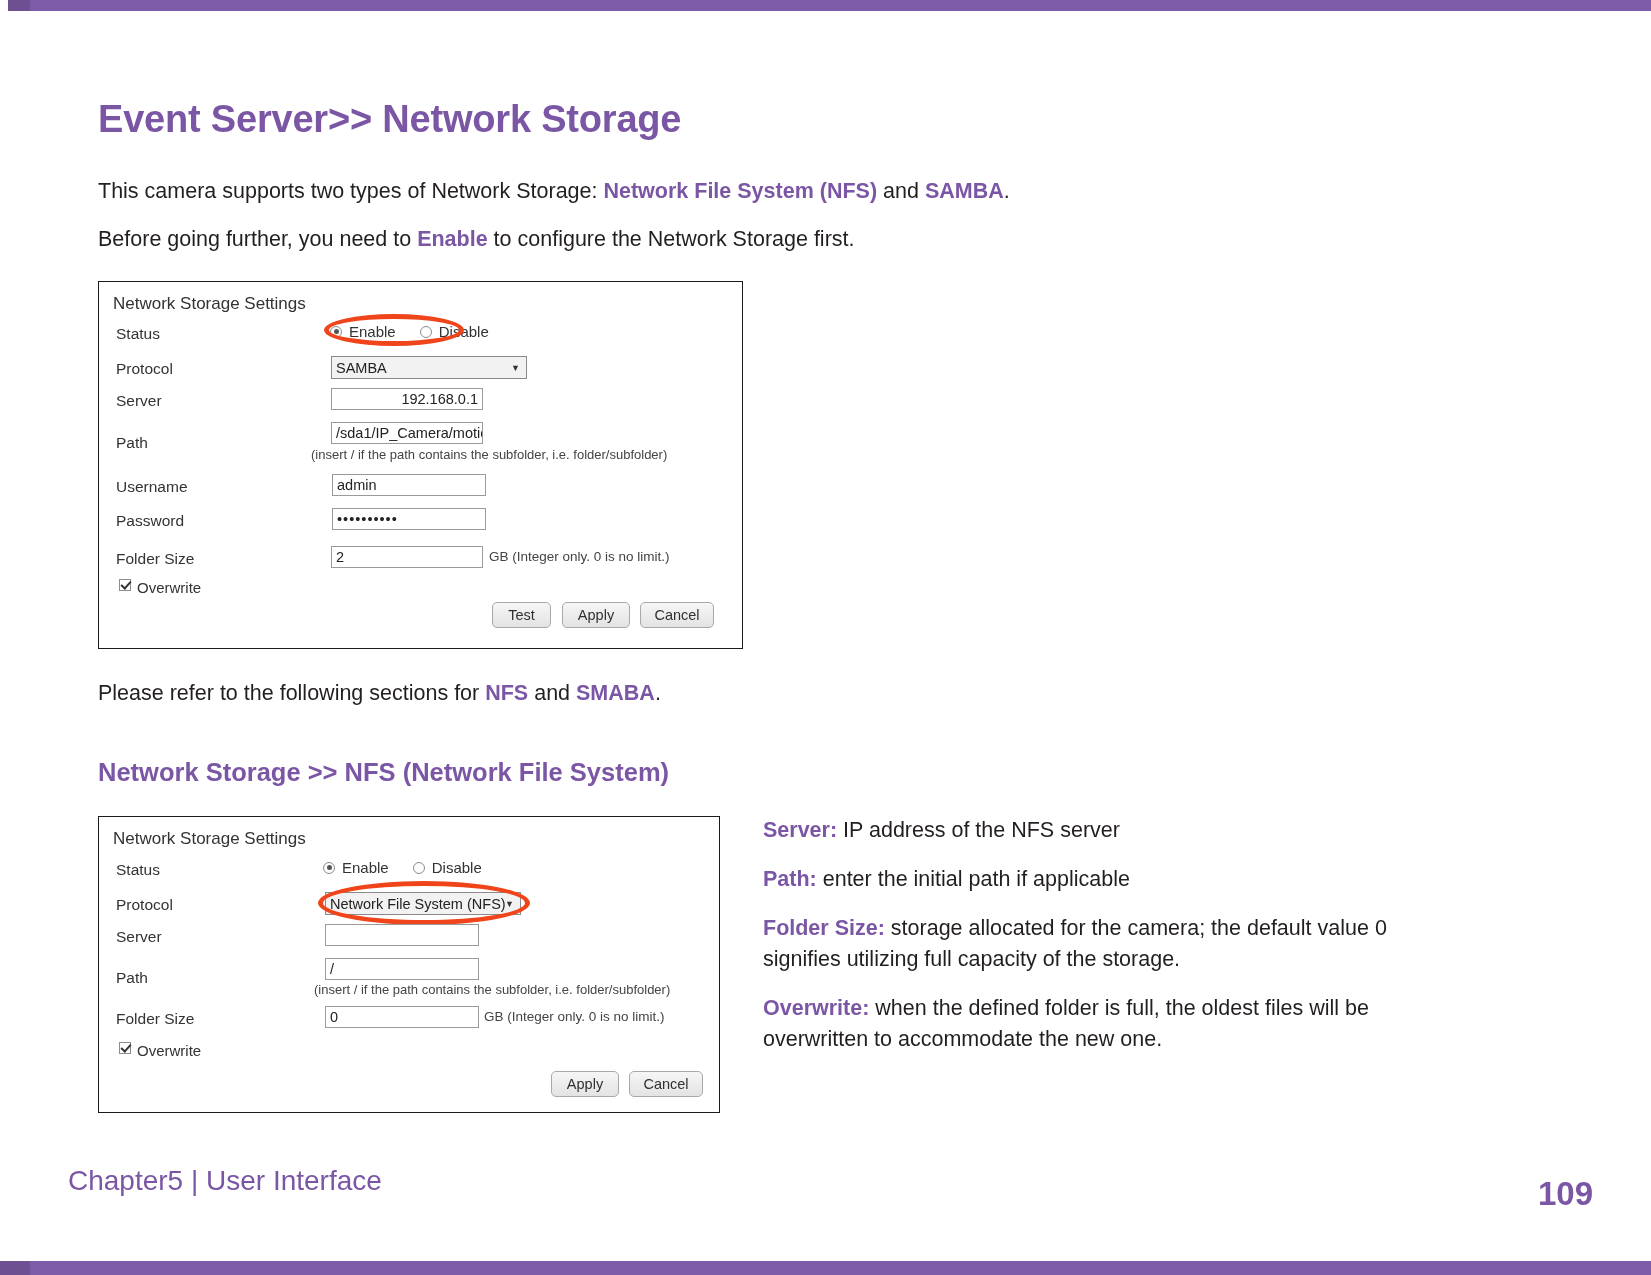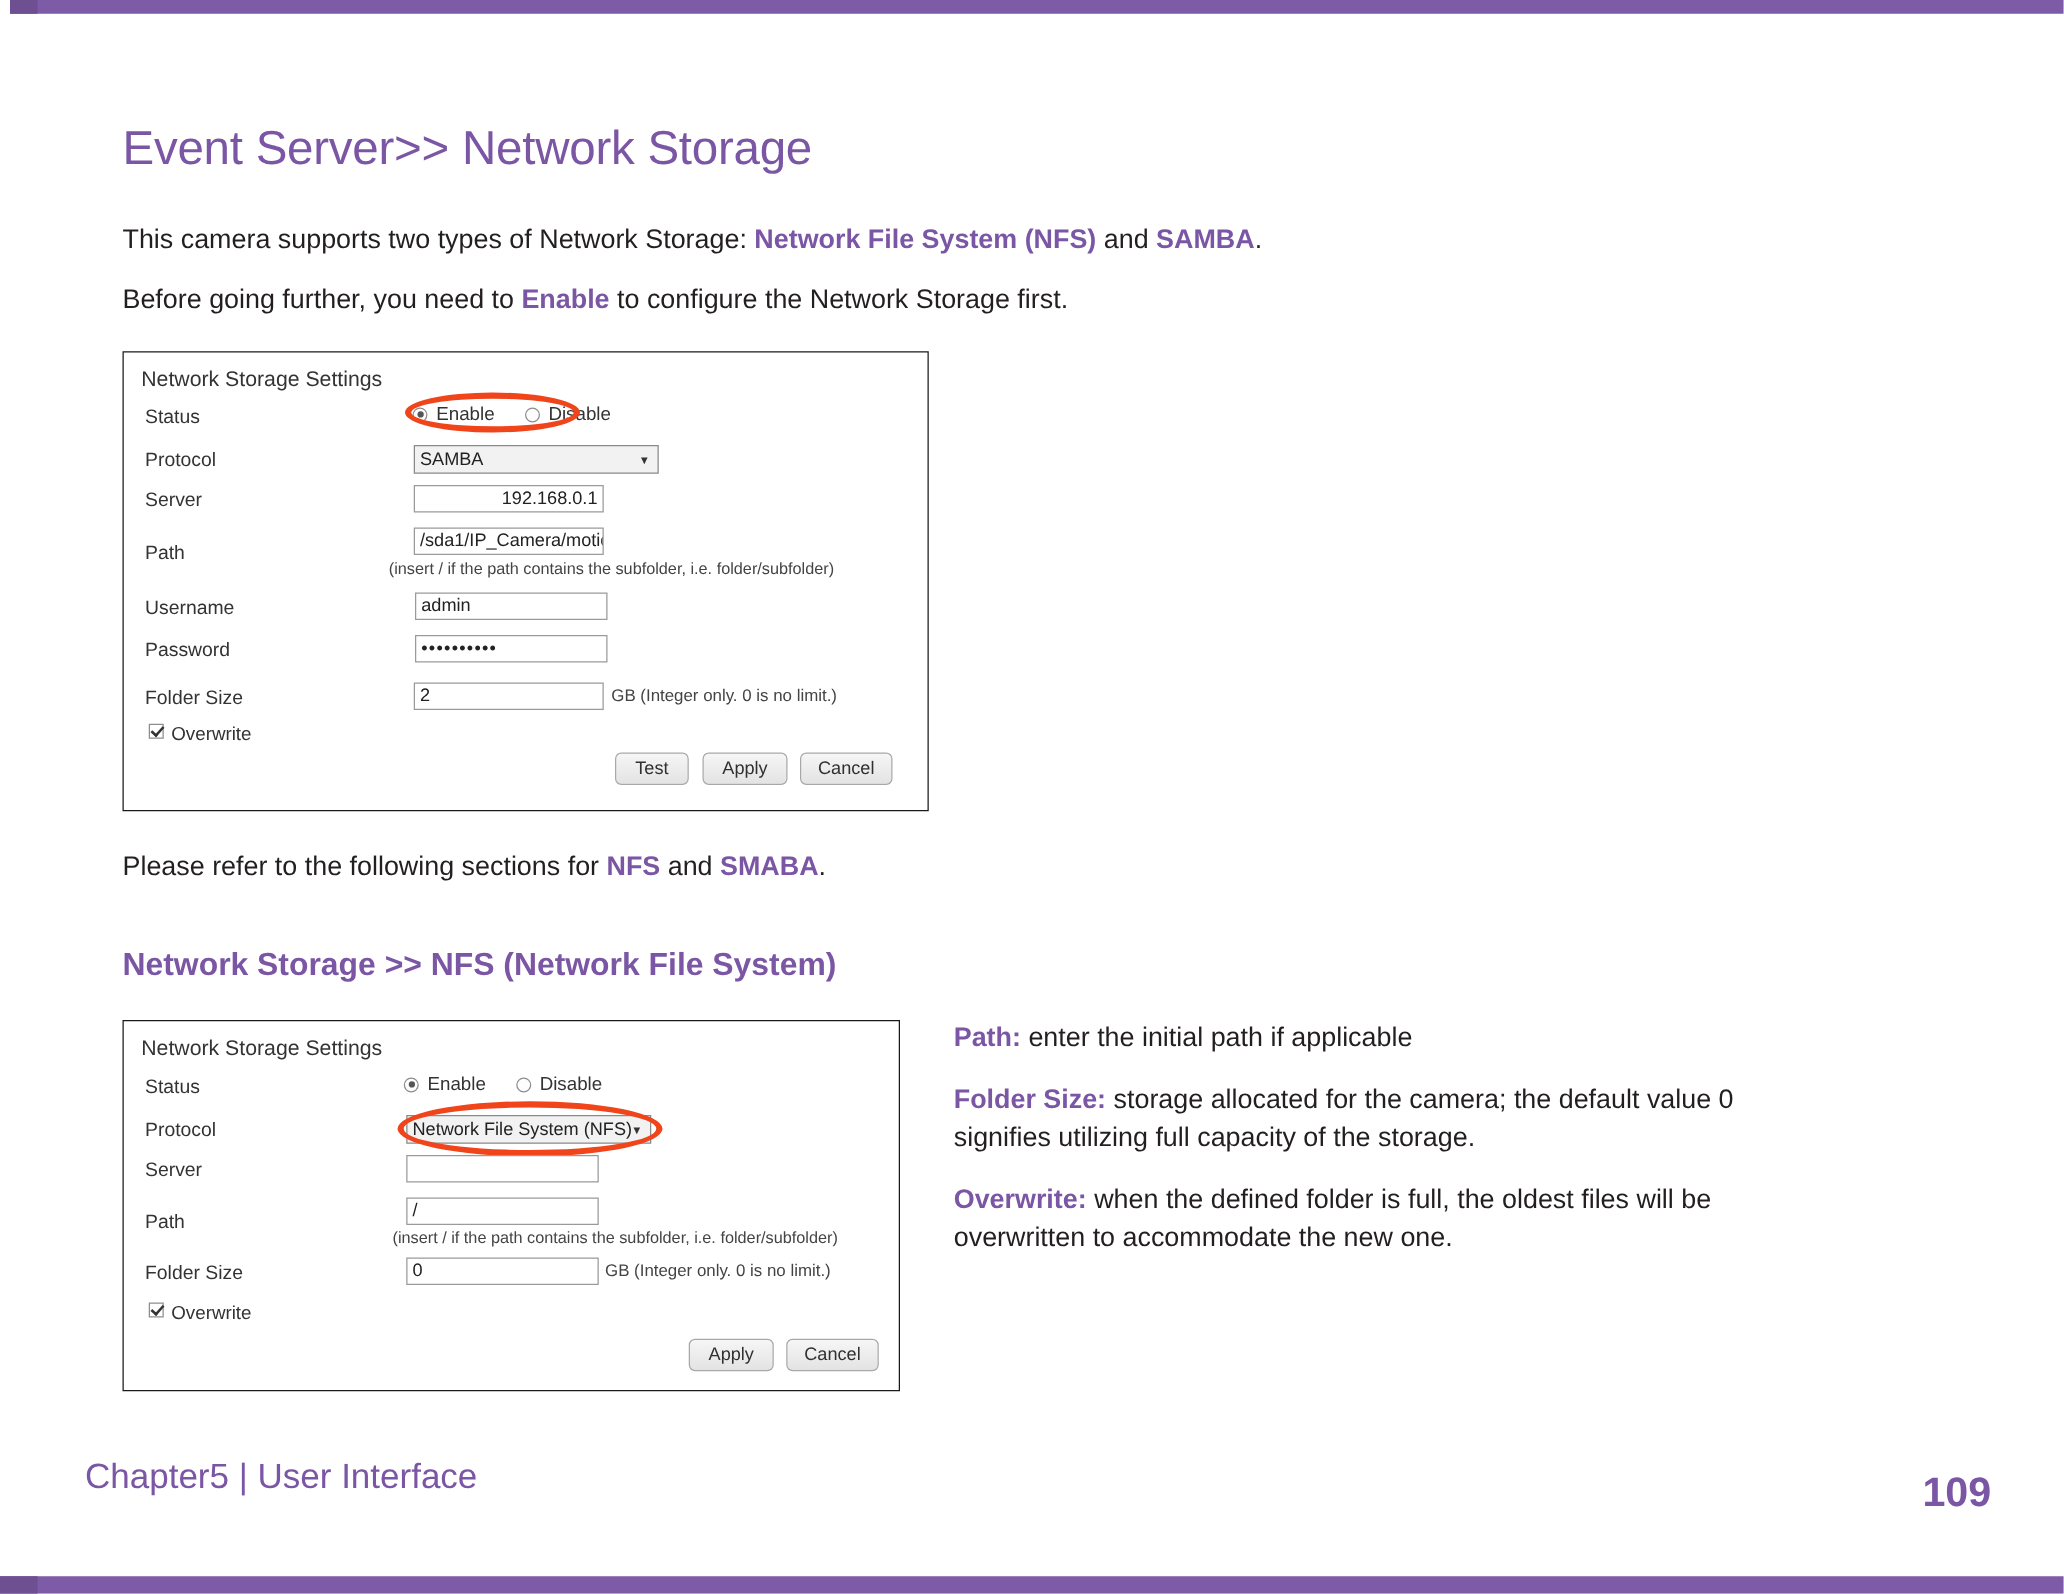--- a/index.html
+++ b/index.html
@@ -49,21 +49,21 @@
     width: 8px; height: 1275px;
     background: #ffffff;
   }
 
   
   .page-title {
     position: absolute;
     left: 98px;
     top: 98px;
     font-size: 38px;
-    font-weight: normal;
+    font-weight: bold;
     color: #7b56a5;
     letter-spacing: -0.2px;
     white-space: nowrap;
   }
   .para {
     position: absolute;
     font-size: 21.5px;
     color: #231f20;
     line-height: 30px;
     white-space: nowrap;
@@ -377,19 +377,20 @@
   <div class="chk-row" style="left:20px; top:225px;">
     <span class="chk on"></span>
     <span>Overwrite</span>
   </div>
 
   <div class="btn" style="left:452px; top:254px; width:68px;">Apply</div>
   <div class="btn" style="left:530px; top:254px; width:74px;">Cancel</div>
 </div>
 
 <div class="desc-col">
+  <p><span class="accent">Server:</span><span> IP address of the NFS server</span></p>
   <p><span class="accent">Path:</span><span> enter the initial path if applicable</span></p>
   <p><span class="accent">Folder Size:</span><span> storage allocated for the camera; the default value 0 signifies utilizing full capacity of the storage.</span></p>
   <p><span class="accent">Overwrite:</span><span> when the defined folder is full, the oldest files will be overwritten to accommodate the new one.</span></p>
 </div>
 
 <div class="footer-left">Chapter5  |  User Interface</div>
 <div class="footer-page">109</div>
 
 </body></html>

